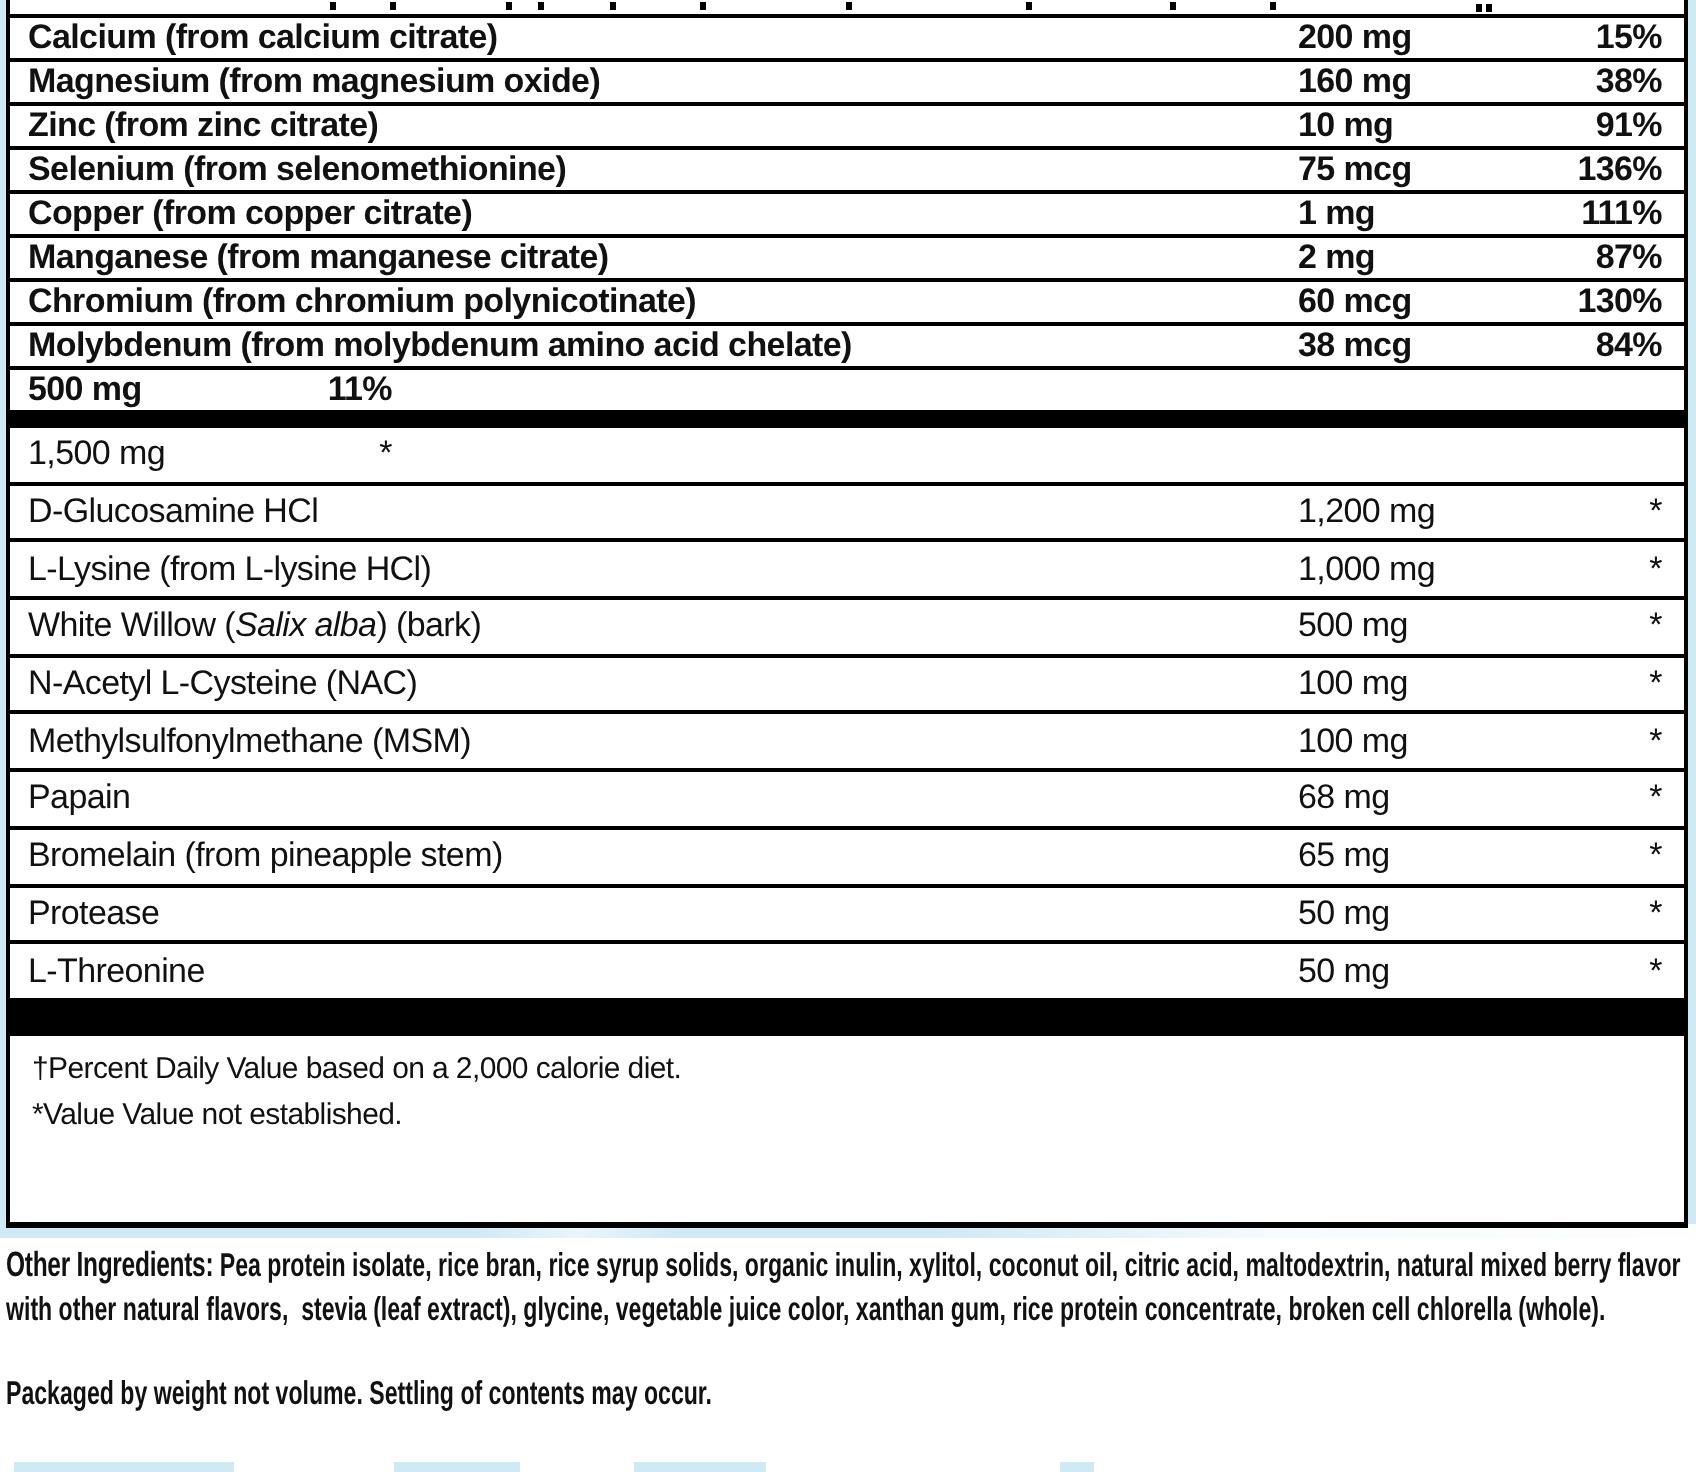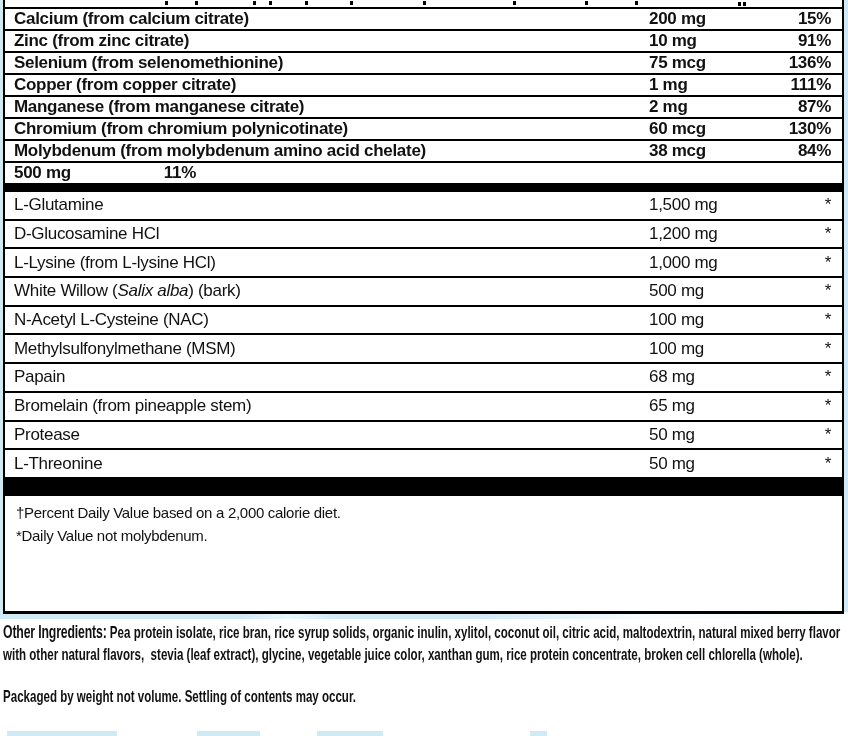--- a/index.html
+++ b/index.html
@@ -92,20 +92,25 @@
       <div id="fragments"></div>
     </div>
 
     <div id="minerals-body">
         <div class="row">
           <span class="name">Calcium (from calcium citrate)</span>
           <span class="amt">200 mg</span>
           <span class="dv">15%</span>
         </div>
         <div class="row">
+          <span class="name">Magnesium (from magnesium oxide)</span>
+          <span class="amt">160 mg</span>
+          <span class="dv">38%</span>
+        </div>
+        <div class="row">
           <span class="name">Zinc (from zinc citrate)</span>
           <span class="amt">10 mg</span>
           <span class="dv">91%</span>
         </div>
         <div class="row">
           <span class="name">Selenium (from selenomethionine)</span>
           <span class="amt">75 mcg</span>
           <span class="dv">136%</span>
         </div>
         <div class="row">
@@ -131,21 +136,20 @@
         <div class="row">
           <span class="amt">500 mg</span>
           <span class="dv">11%</span>
         </div>
       </div>
 
     <div id="bar1" class="bar"></div>
 
     <div id="supplements-body">
         <div class="row">
-          <span class="name">L-Glutamine</span>
           <span class="amt">1,500 mg</span>
           <span class="dv">*</span>
         </div>
         <div class="row">
           <span class="name">D-Glucosamine HCl</span>
           <span class="amt">1,200 mg</span>
           <span class="dv">*</span>
         </div>
         <div class="row">
           <span class="name">L-Lysine (from L-lysine HCl)</span>
@@ -186,21 +190,21 @@
           <span class="name">L-Threonine</span>
           <span class="amt">50 mg</span>
           <span class="dv">*</span>
         </div>
       </div>
 
     <div id="bar2" class="bar"></div>
 
     <div id="footnotes">
       <div>†Percent Daily Value based on a 2,000 calorie diet.</div>
-      <div>*Daily Value not molybdenum.</div>
+      <div>*Value Value not established.</div>
     </div>
   </div>
 
   <div id="bottom">
     <p class="cond"><span id="other-ingredients-label">Other Ingredients:</span><span> Pea protein isolate, rice bran, rice syrup solids, organic inulin, xylitol, coconut oil, citric acid, maltodextrin, natural mixed berry flavor with other natural flavors,  stevia (leaf extract), glycine, vegetable juice color, xanthan gum, rice protein concentrate, broken cell chlorella (whole).</span></p>
     <p class="cond" id="packaging-note">Packaged by weight not volume. Settling of contents may occur.</p>
   </div>
 
 </div>
 

